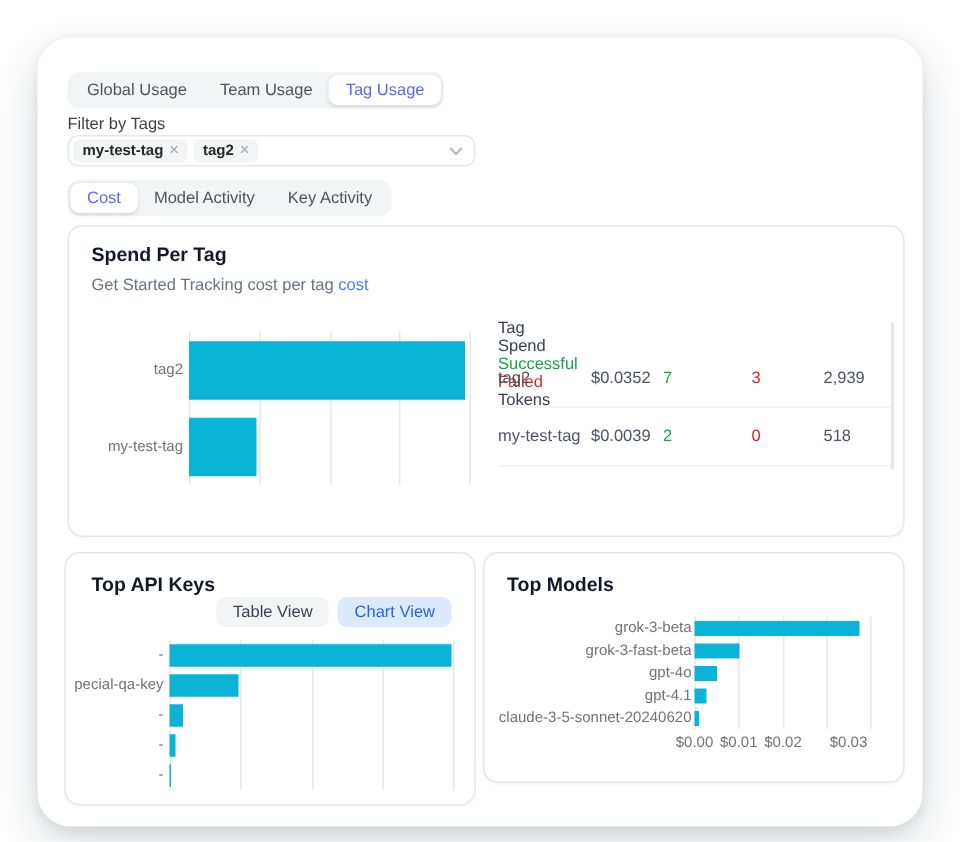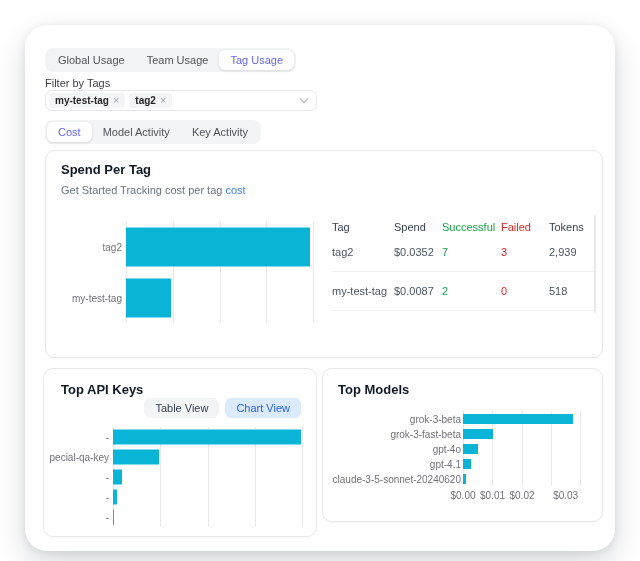--- a/index.html
+++ b/index.html
@@ -38,21 +38,21 @@
   .grid i { width:1px; height:100%; background:#e5e7eb; }
   .hrow { position:relative; }
   .hlabel { position:absolute; top:50%; transform:translateY(-50%); font-size:10px; color:#71717a; white-space:nowrap; }
   .track { position:absolute; top:50%; transform:translateY(-50%); }
   .bar { height:100%; background:#0ab4d7; }
   .ticks { position:absolute; height:13px; }
   .tick { position:absolute; top:0; transform:translateX(-50%); font-size:10px; color:#71717a; white-space:nowrap; }
 
   
   .stable { position:absolute; left:286px; top:62px; width:262px; font-size:11px; }
-  .stable .thead { display:flex; height:20px; align-items:flex-end; font-weight:500; color:#374151; }
+  .stable .thead { display:flex; height:20px; align-items:flex-start; font-weight:500; color:#374151;flex-direction:column; }
   .stable .trow { display:flex; height:39px; align-items:center; border-bottom:1px solid #f1f2f4; color:#4b5563; }
   .c0{width:62px;} .c1{width:48px;} .c2{width:59px;} .c3{width:48px;} .c4{width:45px;}
   .green { color:#16a34a; } .red { color:#dc2626; }
   .vscroll { position:absolute; left:548px; top:64px; width:2px; height:98px; background:#e5e7eb; border-radius:2px; }
 
   
   .toggle { position:absolute; right:15px; top:29px; display:flex; gap:6px; }
   .tgl { border:0; font-family:inherit; font-size:11px; padding:4px 11px; border-radius:6px; cursor:pointer;
          background:#f3f4f6; color:#374151; }
   .tgl.active { background:#dbeafe; color:#2563eb; font-weight:500; }
@@ -129,21 +129,21 @@
         </div>
         <div class="trow">
           <span class="c0">tag2</span>
           <span class="c1">$0.0352</span>
           <span class="c2 green">7</span>
           <span class="c3 red">3</span>
           <span class="c4">2,939</span>
         </div>
         <div class="trow">
           <span class="c0">my-test-tag</span>
-          <span class="c1">$0.0087</span>
+          <span class="c1">$0.0039</span>
           <span class="c2 green">2</span>
           <span class="c3 red">0</span>
           <span class="c4">518</span>
         </div>
       </div>
       <div class="vscroll"></div>
     </div>
 
     <div class="card" style="left:18px; top:343px; width:274px; height:169px;padding-left:32px;">
       <div class="card-title" style="left:17px; top:13px;">Top API Keys</div>

